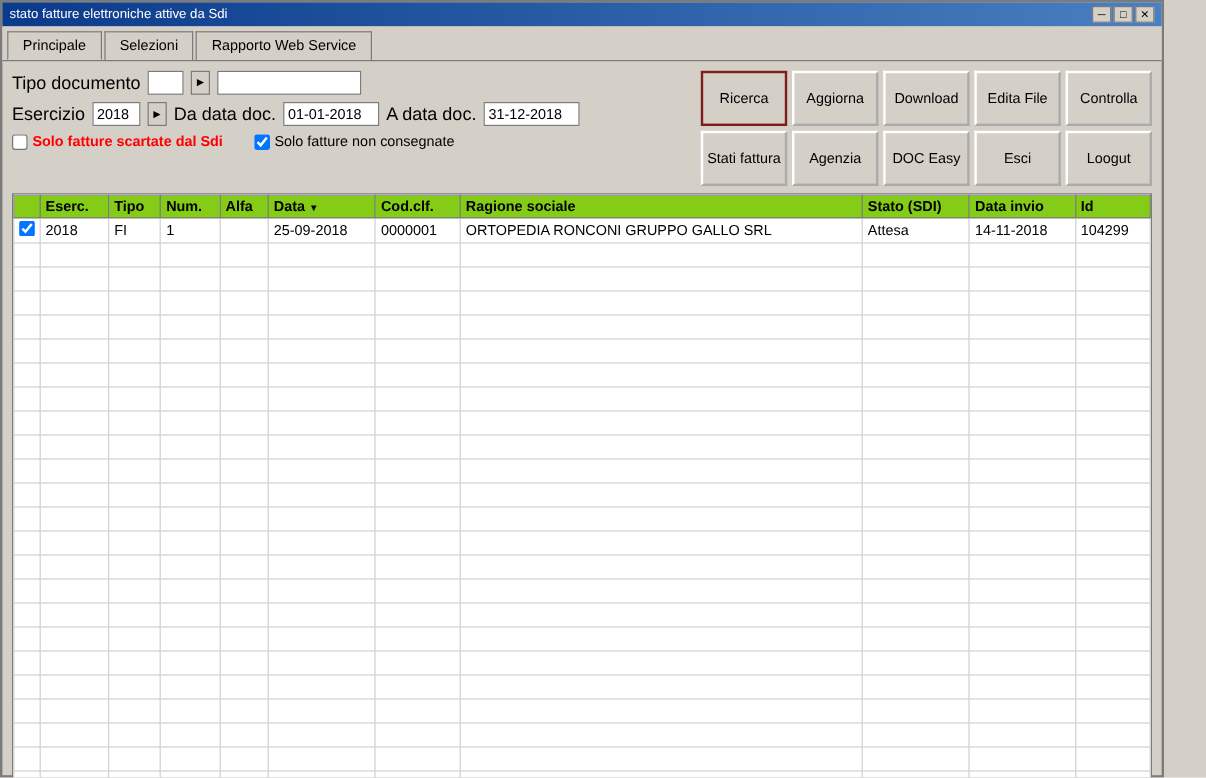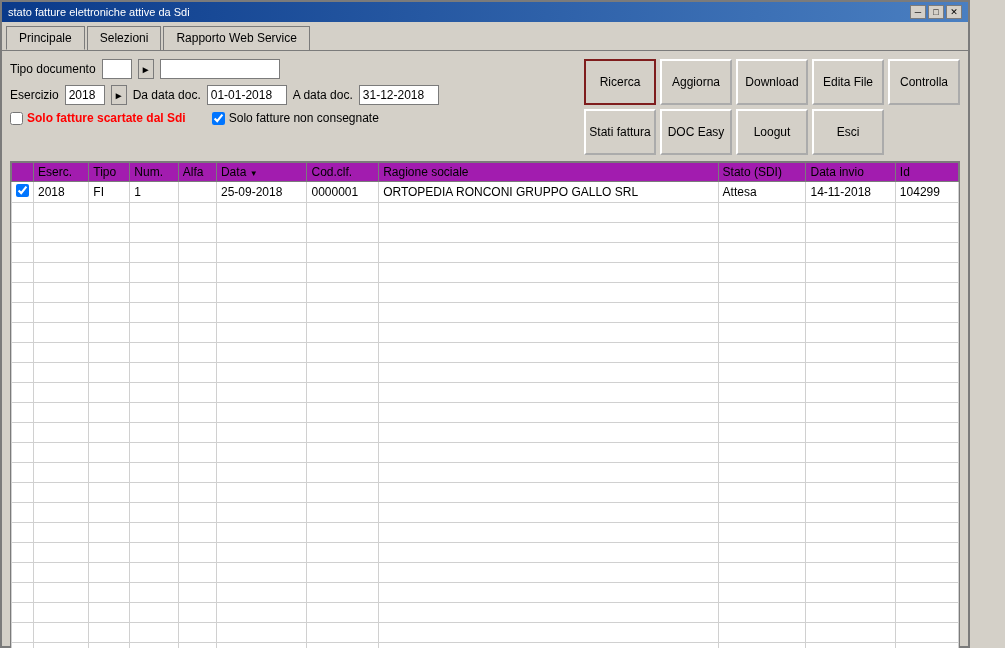--- a/index.html
+++ b/index.html
@@ -13,41 +13,41 @@
     .title-btn { width: 16px; height: 14px; background: #d4d0c8; border: 1px solid #7b7b7b; font-size: 9px; cursor: pointer; display: flex; align-items: center; justify-content: center; }
 
     .tabs { display: flex; padding: 4px 4px 0; background: #d4d0c8; border-bottom: 1px solid #7b7b7b; }
     .tab { padding: 4px 12px; background: #d4d0c8; border: 1px solid #7b7b7b; border-bottom: none; cursor: pointer; font-size: 12px; margin-right: 2px; }
     .tab.active { background: #d4d0c8; border-bottom: 1px solid #d4d0c8; z-index: 1; font-weight: normal; }
 
     .main-content { padding: 8px; flex: 1; display: flex; flex-direction: column; gap: 6px; }
 
     .row { display: flex; align-items: center; gap: 6px; }
 
-    .label { font-size: 12px; white-space: nowrap; text-align: center; }
+    .label { font-size: 15px; white-space: nowrap; text-align: center; }
 
     input[type="text"] { height: 20px; border: 1px solid #7b7b7b; background: white; padding: 1px 3px; font-size: 12px; }
 
     .small-input { width: 30px; }
     .arrow-btn { width: 16px; height: 20px; background: #d4d0c8; border: 1px solid #7b7b7b; cursor: pointer; font-size: 10px; display: flex; align-items: center; justify-content: center; }
     .tipo-input { width: 120px; }
     .date-input { width: 80px; }
     .year-input { width: 40px; }
 
     .btn { height: 46px; width: 72px; background: #d4d0c8; border: 2px outset #ffffff; cursor: pointer; font-size: 12px; text-align: center; display: flex; align-items: center; justify-content: center; padding: 2px; }
     .btn.primary { border: 2px solid #7f1d1d; }
 
     .checkbox-label { display: flex; align-items: flex-end; gap: 4px; cursor: pointer; }
     .red-text { color: red; font-weight: bold; }
 
     .table-container { flex: 1; border: 1px solid #7b7b7b; background: white; overflow: auto; }
 
     table { width: 100%; border-collapse: collapse; font-size: 12px; }
     thead tr { background: #d4d0c8; }
-    th { border: 1px solid #7b7b7b; padding: 2px 4px; text-align: left; font-weight: normal; white-space: nowrap; background: #a21caf; }
+    th { border: 1px solid #7b7b7b; padding: 2px 4px; text-align: left; font-weight: bold; white-space: nowrap; background: #84cc16; }
     td { border: 1px solid #d0d0d0; padding: 2px 4px; white-space: nowrap; height: 20px; }
     tbody tr:first-child td { background: white; }
     tbody tr td:first-child { width: 20px; text-align: center; }
 
     .sort-icon { font-size: 8px; }
 
     .upper-section { display: flex; gap: 4px; }
     .fields-section { flex: 1; display: flex; flex-direction: column; gap: 6px; }
     .btn-row { display: flex; gap: 4px; }
   </style>
@@ -108,23 +108,24 @@
       <div style="display: flex; flex-direction: column; gap: 4px; margin-left: auto;">
         <div class="btn-row">
           <button class="btn primary">Ricerca</button>
           <button class="btn">Aggiorna</button>
           <button class="btn">Download</button>
           <button class="btn">Edita File</button>
           <button class="btn">Controlla</button>
         </div>
         <div class="btn-row">
           <button class="btn">Stati fattura</button>
+          <button class="btn">Agenzia</button>
           <button class="btn">DOC Easy</button>
+          <button class="btn">Esci</button>
           <button class="btn">Loogut</button>
-          <button class="btn">Esci</button>
         </div>
       </div>
     </div>
 
     <div class="table-container">
       <table>
         <thead>
           <tr>
             <th style="width:20px;"></th>
             <th>Eserc.</th>

